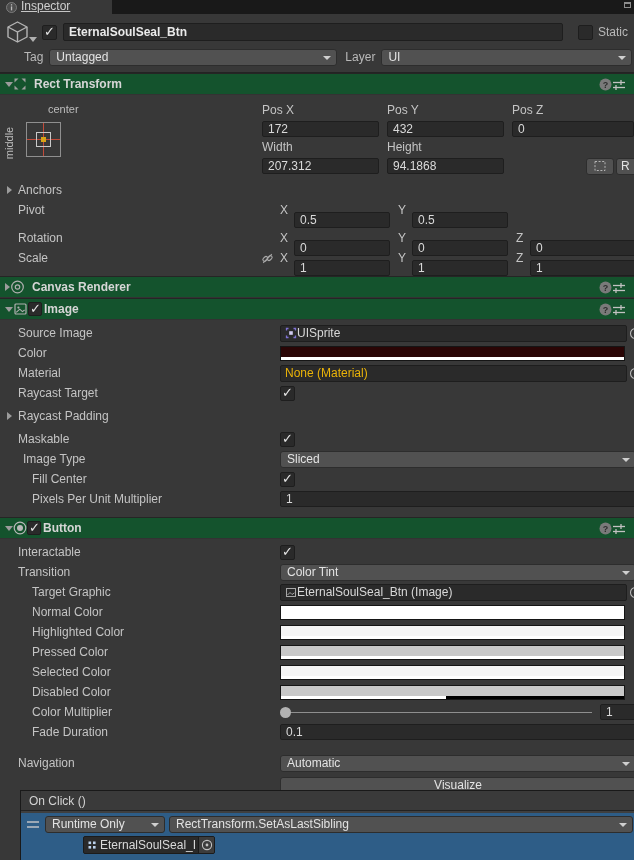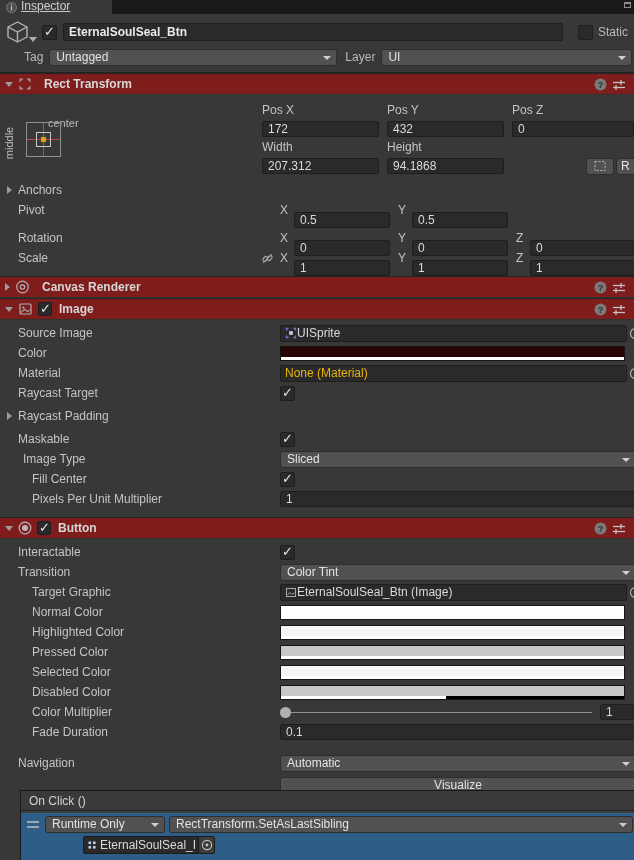--- a/index.html
+++ b/index.html
@@ -41,39 +41,39 @@
     border-left: 4px solid transparent; border-right: 4px solid transparent; border-top: 4px solid #cfcfcf; }
   .field { height: 16px; line-height: 14px; background: #2a2a2a; border: 1px solid #1e1e1e; border-radius: 2px;
     color: #dadada; padding: 0 5px; overflow: hidden; white-space: nowrap; }
   .objfield { height: 17px; line-height: 15px; background: #2a2a2a; border: 1px solid #1e1e1e; border-radius: 2px;
     color: #d8d8d8; padding: 0 4px; display: flex; align-items: center; gap: 0; overflow: hidden; white-space: nowrap; }
   .objfield .dim { color: #eab308; }
   .ubtn { height: 17px; background: #515151; border: 1px solid #2d2d2d; border-radius: 3px; color: #e3e3e3;
     display: flex; align-items: center; justify-content: center; }
 
   
-  .comp-header { height: 22px; background: #7f1d1d; border-top: 1px solid #252525; border-bottom: 1px solid #333333;
-    display: flex; align-items: center; gap: 5px; padding: 0 8px 0 5px; }
+  .comp-header { height: 22px; background: #14532d; border-top: 1px solid #252525; border-bottom: 1px solid #333333;
+    display: flex; align-items: center; padding: 0 8px 0 5px; }
   .comp-title { font-weight: bold; color: #d6d6d6; margin-left: 7px; }
   .comp-title.tight { margin-left: 2px; }
   .spacer { flex: 1; }
   .tri-down { width: 0; height: 0; border-left: 4px solid transparent; border-right: 4px solid transparent; border-top: 5px solid #9c9c9c; flex-shrink: 0; }
   .tri-right { width: 0; height: 0; border-top: 4px solid transparent; border-bottom: 4px solid transparent; border-left: 5px solid #9c9c9c; flex-shrink: 0; }
   .comp-body { padding: 3px 0 8px 0; }
 
   .row { display: flex; align-items: center; height: 20px; padding-left: 18px; position: relative; }
   .row .label { width: 262px; flex-shrink: 0; color: #c4c4c4; overflow: hidden; white-space: nowrap; }
   .row .label.ind { padding-left: 14px; }
   .row .fold { position: absolute; left: 7px; }
   .grow { flex: 1; margin-right: -2px; }
 
   
   .rt-top { display: flex; padding: 5px 0 3px 0; }
   .anchor-zone { width: 262px; flex-shrink: 0; position: relative; height: 72px; }
-  .anchor-h-label { position: absolute; left: 48px; top: 14px; font-size: 11px; color: #bdbdbd; }
+  .anchor-h-label { position: absolute; left: 48px; top: 0; font-size: 11px; color: #bdbdbd; }
   .anchor-v-label { position: absolute; left: -7px; top: 34px; font-size: 11px; color: #bdbdbd; transform: rotate(-90deg); }
   .anchor-box { position: absolute; left: 26px; top: 19px; width: 35px; height: 35px; border: 1px solid #8f8f8f; }
   .anchor-box .hline { position: absolute; left: 0; right: 0; top: 16px; height: 1px; background: #c24b3a; }
   .anchor-box .vline { position: absolute; top: 0; bottom: 0; left: 16px; width: 1px; background: #c24b3a; }
   .anchor-box .inner { position: absolute; left: 9px; top: 9px; width: 15px; height: 15px; border: 1px solid #c9c9c9; }
   .anchor-box .dot { position: absolute; left: 14px; top: 14px; width: 5px; height: 5px; background: #d8a417; }
   .rt-grid { flex: 1; display: grid; grid-template-columns: 117px 117px auto; column-gap: 8px; row-gap: 3px; align-items: center; }
   .rt-grid .colhead { color: #c4c4c4; height: 14px; }
   .rt-grid .field { width: 100%; }
   .rt-btns { display: flex; justify-content: flex-end; align-items: center; gap: 2px; }

